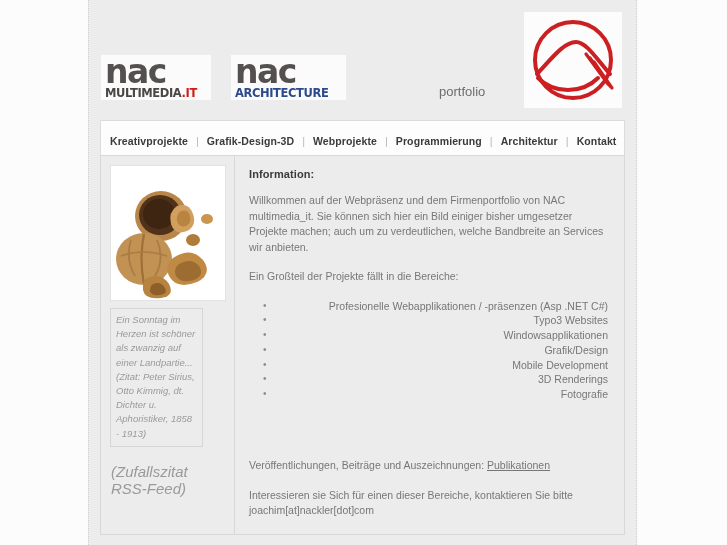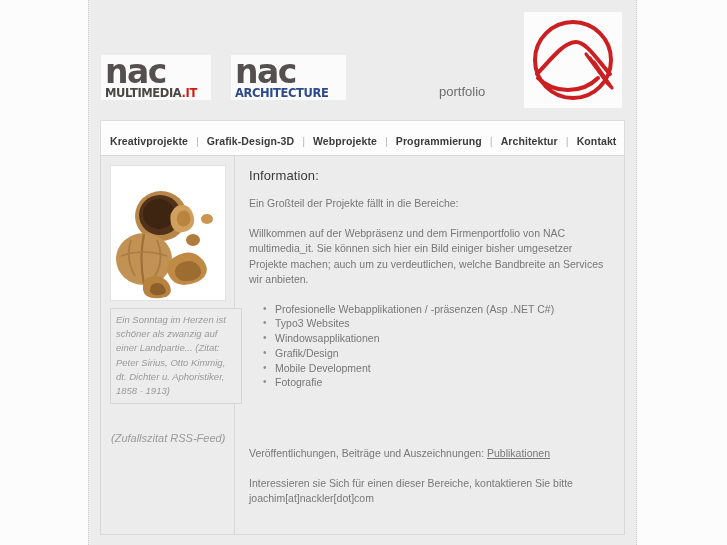--- a/index.html
+++ b/index.html
@@ -156,59 +156,60 @@
     background: #ffffff;
     border: 1px solid #e2e2e2;
     box-sizing: border-box;
     overflow: hidden;
     position: relative;
   }
   #photo-frame svg { display:block; }
 
   #quote-box {
     margin-top: 7px;
-    width: 132px;
+    width: 93px;
     border: 1px solid #d6d6d6;
     box-sizing: border-box;
     padding: 4px 5px 5px 5px;
     background: #ececec;
   }
   #quote-text {
     font-size: 9.5px;
     font-style: italic;
     color: #9a9a9a;
     line-height: 14.2px;
     margin: 0;
   }
   #rss-note {
-    margin-top: 28px;
-    font-size: 11px;
+    margin-top: 16px;
+    font-size: 15px;
     font-style: italic;
     color: #9a9a9a;
     padding-left: 1px;
   }
 
   
   #info-heading {
-    font-size: 13px;
-    font-weight: normal;
+    font-size: 11px;
+    font-weight: bold;
     color: #3b3b3b;
     margin: 0 0 13px 0;
     letter-spacing: 0.1px;
   }
   .body-para {
     font-size: 10.5px;
     color: #777777;
     line-height: 15.5px;
     margin: 0 0 14px 0;
   }
   #bullets {
     margin: 0 0 14px 0;
     padding-left: 26px;
     list-style: none;
+    text-align: right;
   }
   #bullets li {
     font-size: 10.5px;
     color: #777777;
     line-height: 14.8px;
     position: relative;
   }
   #bullets li:before {
     content: "\2022";
     position: absolute;
@@ -305,30 +306,31 @@
       <div id="quote-box">
         <p id="quote-text">Ein Sonntag im Herzen ist schöner als zwanzig auf einer Landpartie... (Zitat: Peter Sirius, Otto Kimmig, dt. Dichter u. Aphoristiker, 1858 - 1913)</p>
       </div>
 
       <div id="rss-note">(Zufallszitat RSS-Feed)</div>
     </div>
 
     <div id="main">
       <h1 id="info-heading">Information:</h1>
 
+      <p class="body-para">Willkommen auf der Webpräsenz und dem Firmenportfolio von NAC multimedia_it. Sie können sich hier ein Bild einiger bisher umgesetzer Projekte machen; auch um zu verdeutlichen, welche Bandbreite an Services wir anbieten.</p>
+
       <p class="body-para">Ein Großteil der Projekte fällt in die Bereiche:</p>
-
-      <p class="body-para">Willkommen auf der Webpräsenz und dem Firmenportfolio von NAC multimedia_it. Sie können sich hier ein Bild einiger bisher umgesetzer Projekte machen; auch um zu verdeutlichen, welche Bandbreite an Services wir anbieten.</p>
 
       <ul id="bullets">
         <li>Profesionelle Webapplikationen / -präsenzen (Asp .NET C#)</li>
         <li>Typo3 Websites</li>
         <li>Windowsapplikationen</li>
         <li>Grafik/Design</li>
         <li>Mobile Development</li>
+        <li>3D Renderings</li>
         <li>Fotografie</li>
       </ul>
 
       <p class="body-para" id="publications-para"><span>Veröffentlichungen, Beiträge und Auszeichnungen: </span><span id="publications-link">Publikationen</span></p>
 
       <p class="body-para">Interessieren sie Sich für einen dieser Bereiche, kontaktieren Sie bitte joachim[at]nackler[dot]com</p>
     </div>
   </div>
 </div>
 

